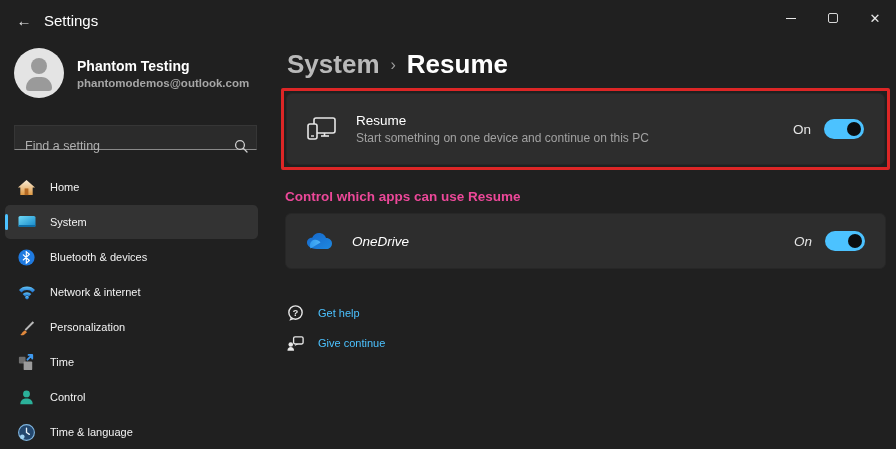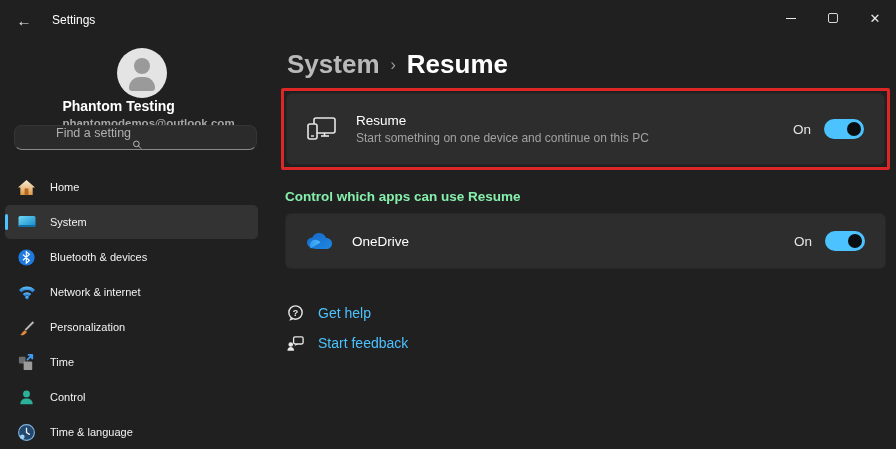--- a/index.html
+++ b/index.html
@@ -7,40 +7,40 @@
   body {
     background:#202020;
     font-family:"Liberation Sans", sans-serif;
     color:#ffffff;
     position:relative;
   }
   
   .titlebar { position:absolute; top:0; left:0; right:0; height:40px; display:flex; align-items:center; }
   .back-btn { width:32px; height:28px; margin-left:8px; display:flex; align-items:center; justify-content:center;
               border-radius:4px; color:#e8e8e8; font-size:15px; cursor:default; }
-  .app-title { font-size:12px; color:#ffffff; margin-left:12px; }
+  .app-title { font-size:15px; color:#ffffff; margin-left:4px; }
   .win-controls { position:absolute; right:0; top:0; height:36px; display:flex; }
   .win-btn { width:42px; height:36px; display:flex; align-items:center; justify-content:center; color:#e8e8e8; }
   .glyph-min { width:10px; height:0; border-top:1px solid #e8e8e8; display:inline-block; }
   .glyph-max { width:10px; height:10px; border:1px solid #d8d8d8; border-radius:2px; display:inline-block; }
   .glyph-close { font-size:13px; line-height:1; }
 
   
   .sidebar { position:absolute; top:40px; left:0; width:270px; bottom:0; }
-  .user-row { display:flex; align-items:center; margin:8px 0 0 14px;flex-direction:column; }
+  .user-row { display:flex; align-items:center; margin:8px 0 0 14px; }
   .avatar { width:50px; height:50px; border-radius:50%; background:#e4e4e4; position:relative; overflow:hidden; flex:none; }
   .avatar .head { position:absolute; top:10px; left:50%; transform:translateX(-50%); width:16px; height:16px; border-radius:50%; background:#9a9a9a; }
   .avatar .body { position:absolute; top:29px; left:50%; transform:translateX(-50%); width:26px; height:14px; border-radius:13px 13px 4px 4px; background:#9a9a9a; }
   .user-meta { margin-left:13px; }
   .user-name { font-size:14px; font-weight:bold; color:#ffffff; }
   .user-email { font-size:11.5px; color:#a6a6a6; margin-top:3px;font-weight:bold; }
 
   .search-box { position:absolute; top:85px; left:14px; width:243px; height:25px;
-    background:#2b2b2b; border:1px solid #363636; border-bottom:1px solid #898989; border-radius:8px;
-    display:flex; align-items:center; padding:0 8px 0 10px;flex-direction:column; }
+    background:#2b2b2b; border:1px solid #363636; border-bottom:1px solid #898989; border-radius:0;
+    display:flex; align-items:center; padding:16px 8px 0 10px; }
   .search-input { flex:1; background:transparent; border:none; outline:none; color:#cfcfcf;
     font-size:12.5px; font-family:"Liberation Sans", sans-serif; }
   .search-input::placeholder { color:#b0b0b0; }
 
   .nav { position:absolute; top:130px; left:5px; right:12px; }
   .nav-item { height:34px; margin-bottom:1px; display:flex; align-items:center; padding-left:11px;
     border-radius:5px; position:relative; }
   .nav-item.selected { background:#333333; }
   .nav-item.selected::before { content:""; position:absolute; left:0; top:9px; bottom:9px; width:3px;
     border-radius:2px; background:#4cc2ff; }
@@ -59,27 +59,27 @@
   .card.resume-card { height:72px; }
   .card.app-card { height:56px; margin:0 4px; }
   .card-text { margin-left:19px; flex:1; }
   .card-title { font-size:13.5px; color:#ffffff; }
   .card-desc { font-size:12px; color:#a2a2a2; margin-top:3px; }
   .toggle-group { display:flex; align-items:center; }
   .toggle-state { font-size:13.5px; color:#e5e5e5; margin-right:13px; }
   .toggle { width:40px; height:20px; border-radius:10px; background:#4cc2ff; position:relative; flex:none; }
   .toggle .knob { position:absolute; right:3px; top:3px; width:14px; height:14px; border-radius:50%; background:#0b0e11; }
 
-  .section-header { margin:19px 0 0 4px; font-size:13.5px; font-weight:bold; color:#86efac; }
-  .apps-wrap { margin-top:9px; }
+  .section-header { margin:19px 0 0 4px; font-size:13.5px; font-weight:bold; color:#ec4899; }
+  .apps-wrap { margin-top:9px;font-style:italic; }
 
   .links { margin:30px 0 0 4px; }
   .link-row { display:flex; align-items:center; height:28px; margin-bottom:2px; }
   .link-icon { width:21px; height:21px; display:flex; align-items:center; justify-content:center; flex:none; }
-  .link-label { margin-left:12px; font-size:14px; color:#4cc2ff; }
+  .link-label { margin-left:12px; font-size:11px; color:#4cc2ff; }
 </style>
 </head>
 <body>
 
 <div class="titlebar">
   <div class="back-btn">
     <span>←</span>
   </div>
   <span class="app-title">Settings</span>
   <div class="win-controls">
@@ -296,17 +296,17 @@
     </div>
     <div class="link-row">
       <span class="link-icon">
         <svg width="19" height="19" viewBox="0 0 20 20">
           <rect x="8" y="3" width="10" height="7.5" rx="1.5" fill="none" stroke="#e6e6e6" stroke-width="1.4"></rect>
           <path d="M10.5 10.5 L9 13 L13 10.5" fill="#e6e6e6"></path>
           <circle cx="5" cy="11" r="2.4" fill="#e6e6e6"></circle>
           <path d="M1.5 17.5 C1.5 14.8 3.2 13.6 5 13.6 C6.8 13.6 8.5 14.8 8.5 17.5 Z" fill="#e6e6e6"></path>
         </svg>
       </span>
-      <span class="link-label">Start feedback</span>
+      <span class="link-label">Give continue</span>
     </div>
   </div>
 
 </div>
 
 </body></html>

